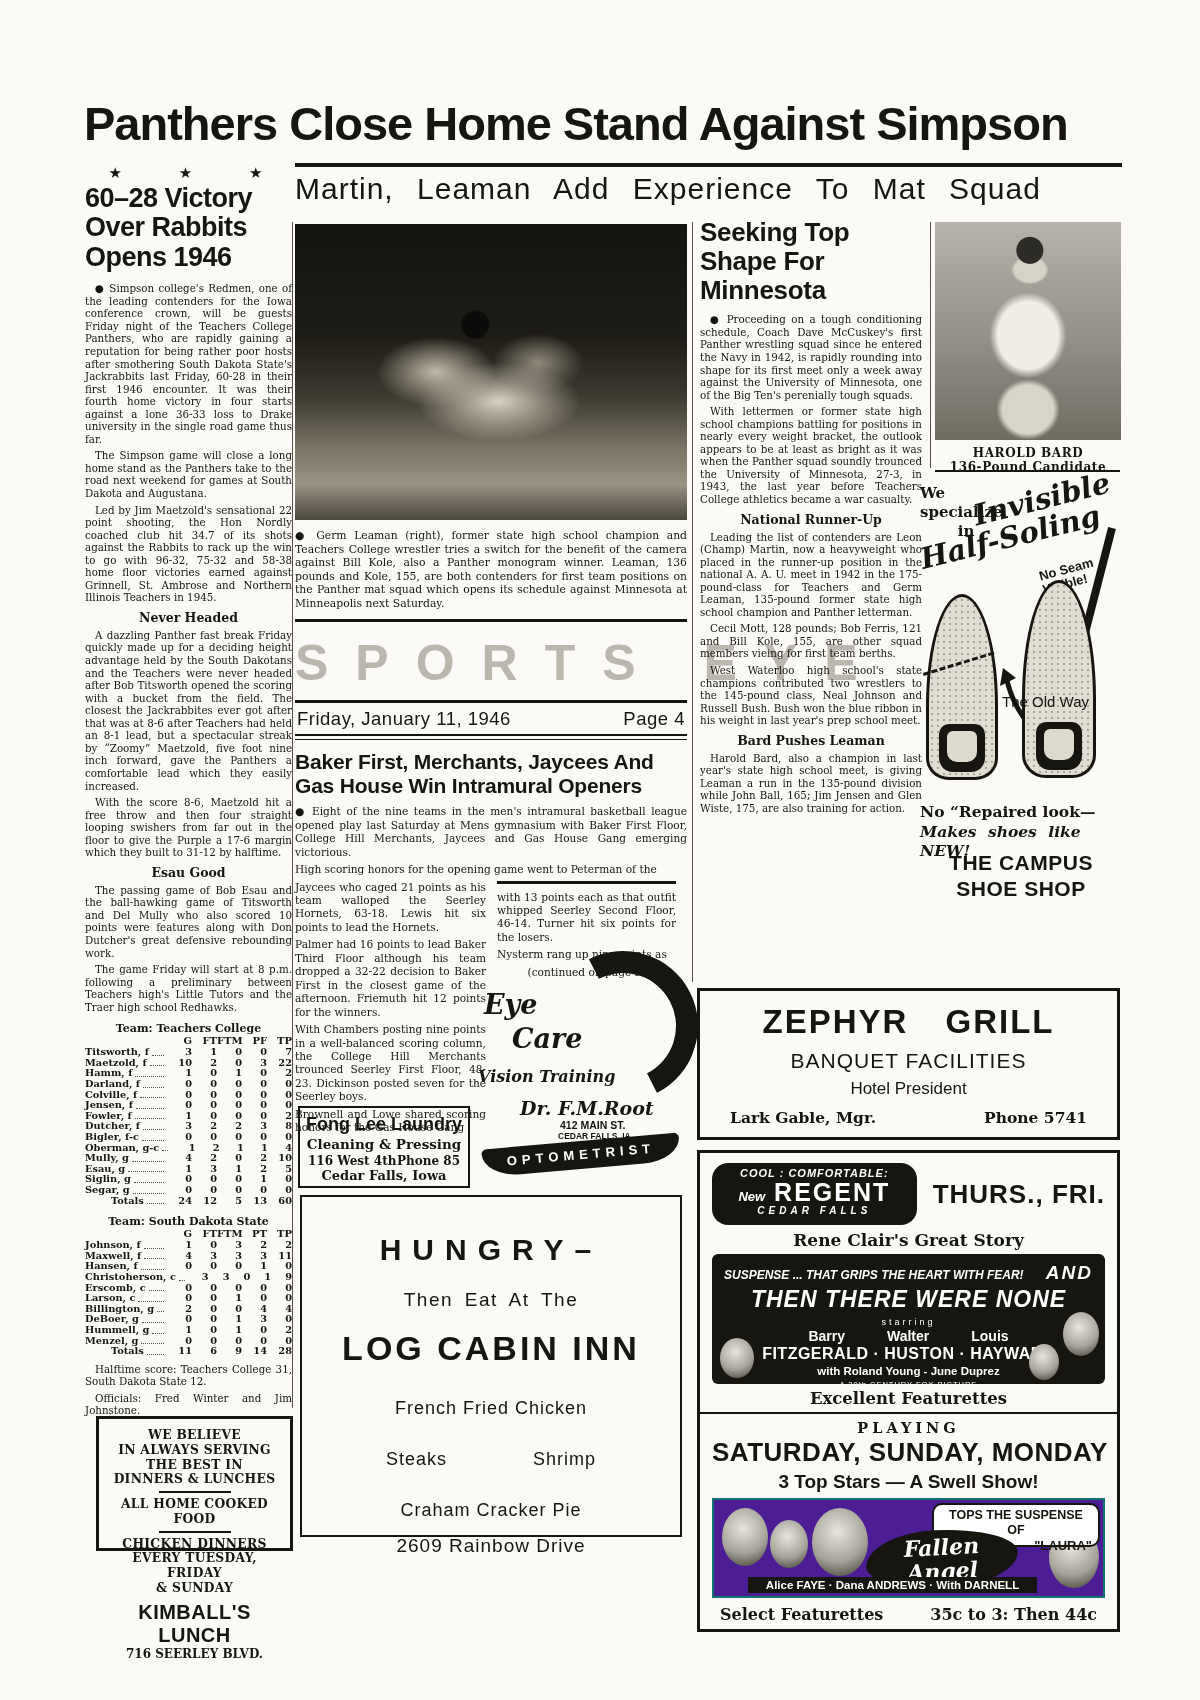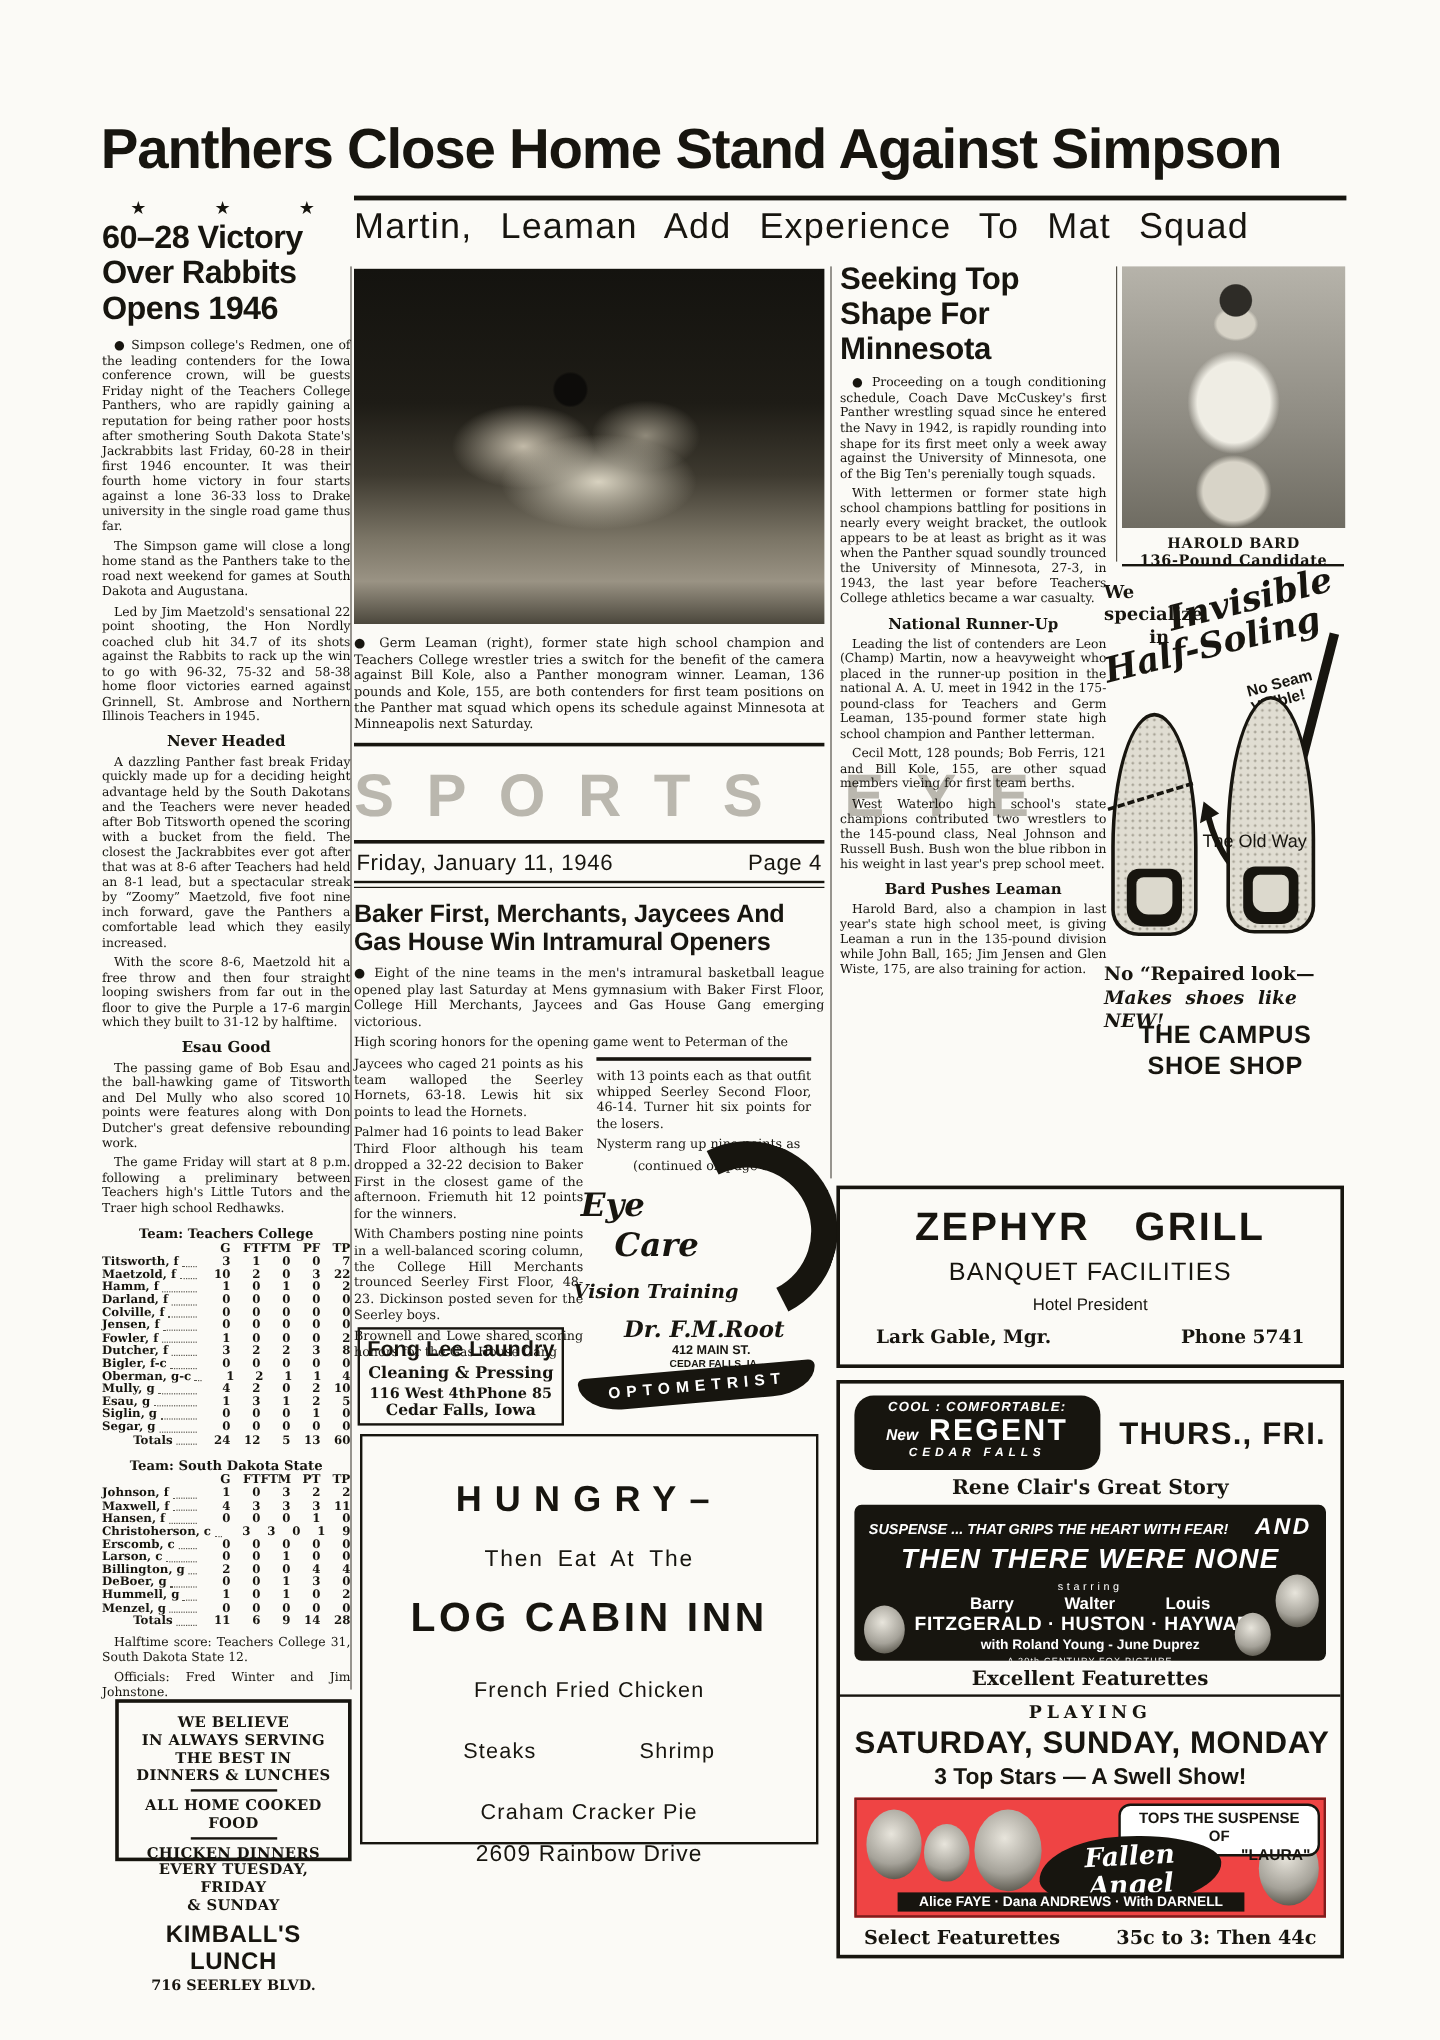--- a/index.html
+++ b/index.html
@@ -181,21 +181,21 @@
     line-height:1.25; letter-spacing:0.5px; }
 
   
   #zephyr { left:697px; top:988px; width:423px; height:152px;
     border:3px solid #17150f; text-align:center; }
   .z-name { margin-top:12px; font-family:"Liberation Sans", sans-serif;
     font-weight:700; font-size:33px; letter-spacing:2px; word-spacing:26px; }
   .z-banq { margin-top:8px; font-family:"Liberation Sans", sans-serif;
     font-weight:500; font-size:21px; letter-spacing:1px; }
   .z-hotel { margin-top:6px; font-family:"Liberation Sans", sans-serif;
-    font-weight:500; font-size:14px; }
+    font-weight:500; font-size:17px; }
   .z-row { display:flex; justify-content:space-between; padding:0 30px;
     margin-top:9px; font-weight:600; font-size:15.5px; }
 
   
   #regent { left:697px; top:1150px; width:423px; height:482px;
     border:3px solid #17150f; padding:10px 12px; }
   .r-top { display:flex; align-items:center; gap:16px; }
   .r-logo { width:205px; height:62px; background:#17150f; border-radius:16px;
     color:#fff; text-align:center; padding-top:4px;
     font-family:"Liberation Sans", sans-serif; }
@@ -227,22 +227,22 @@
     background:radial-gradient(circle at 45% 35%, #e8e5dc, #a5a299 55%, #5b584e 85%); }
   .r-feat { text-align:center; font-weight:700; font-size:16.5px; margin-top:5px; }
   .r-hr { height:2px; background:#17150f; margin:4px -12px 0; }
   .r-playing { text-align:center; font-weight:700; font-size:14.5px;
     letter-spacing:4px; margin-top:5px; }
   .r-days2 { text-align:center; font-family:"Liberation Sans", sans-serif;
     font-weight:700; font-size:26px; letter-spacing:0.5px; margin-top:1px;
     white-space:nowrap; }
   .r-stars { text-align:center; font-family:"Liberation Sans", sans-serif;
     font-weight:700; font-size:19px; margin-top:3px; }
-  .r-m2 { position:relative; height:100px; margin-top:5px; background:#ef4444;
-    border:2px solid #7f1d1d; overflow:hidden; }
+  .r-m2 { position:relative; height:100px; margin-top:5px; background:#4c1d95;
+    border:2px solid #0f766e; overflow:hidden; }
   .fa-tops { position:absolute; right:3px; top:3px; width:168px; height:44px;
     background:#fff; border:2px solid #17150f; border-radius:10px; padding:3px 6px;
     font-family:"Liberation Sans", sans-serif; font-weight:700; font-size:12.5px;
     text-align:center; line-height:1.2; }
   .fa-laura { text-align:right; font-size:13px; }
   .fa-blob { position:absolute; left:152px; top:30px; width:152px; height:58px;
     background:#17150f; border-radius:46% 54% 50% 50% / 58% 44% 56% 42%;
     color:#fff; text-align:center; transform:rotate(-3deg); }
   .fa-script { font-style:italic; font-weight:700; font-size:22px; line-height:1.1;
     padding-top:5px; }

